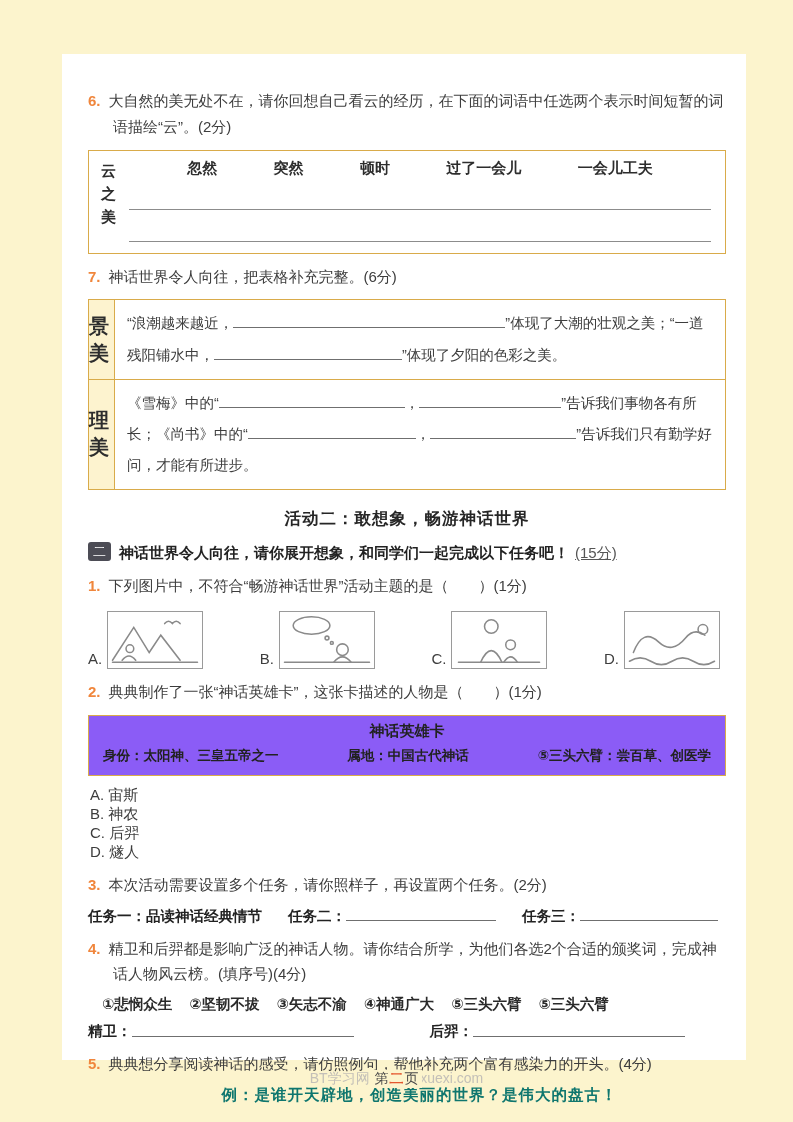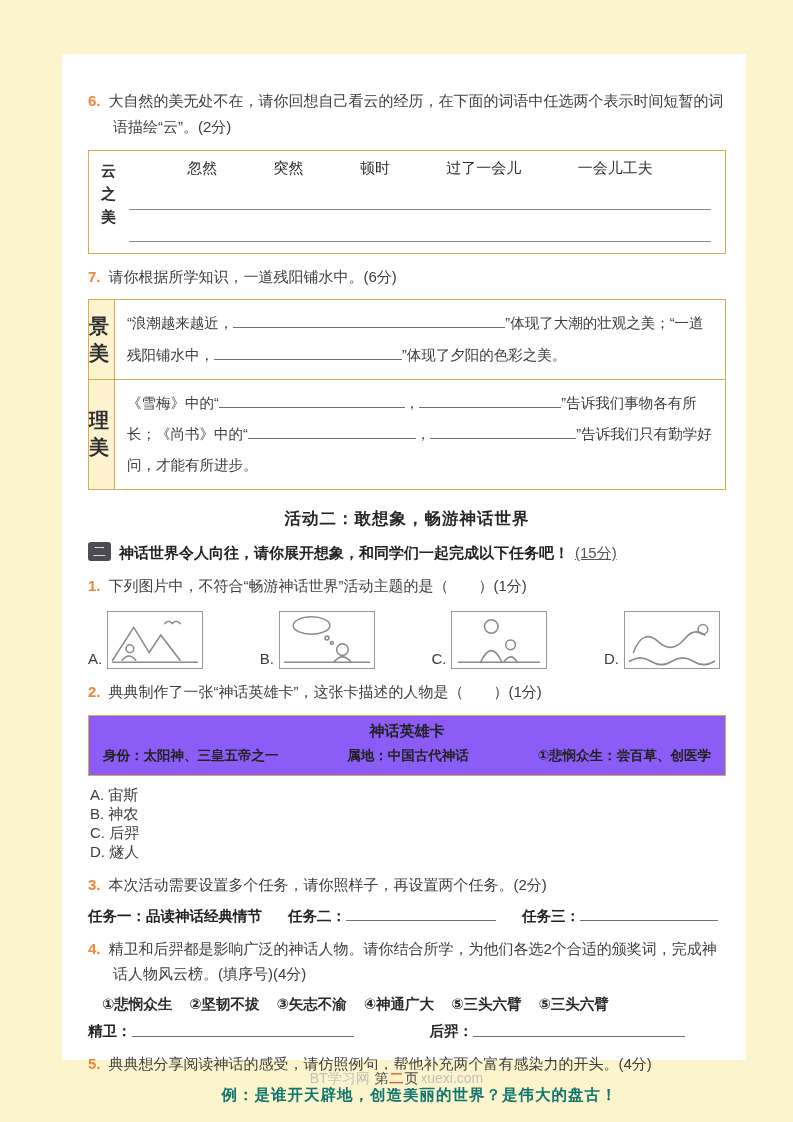--- a/index.html
+++ b/index.html
@@ -33,21 +33,21 @@
     display:flex; background:#fff;
   }
   .cloud-label {
     width:34px; padding:8px 0 0 12px;
     font-weight:bold; color:#2d2d2d; font-size:15px;
     line-height:1.55; word-break:break-all;
   }
   .cloud-body { flex:1; padding:6px 14px 0 6px; }
   .cloud-words {
     display:flex; justify-content:space-around;
-    font-weight:normal; color:#2d2d2d; font-size:15px;
+    font-weight:bold; color:#2d2d2d; font-size:15px;
     padding:2px 30px 0 30px;
   }
   .write-line { height:32px; border-bottom:1px solid #8c8c8c; }
 
   
   .beauty-table {
     margin-top:10px; width:100%;
     border:1.5px solid var(--gold,#d9ab4a);
     background:#fff;
   }
@@ -162,21 +162,21 @@
           <span class="word">顿时</span>
           <span class="word">过了一会儿</span>
           <span class="word">一会儿工夫</span>
         </div>
         <div class="write-line"></div>
         <div class="write-line"></div>
       </div>
     </div>
 
     <div class="question">
-      <span class="qnum">7.</span><span class="qtext">请你根据所学知识，一道残阳铺水中。(6分)</span>
+      <span class="qnum">7.</span><span class="qtext">神话世界令人向往，把表格补充完整。(6分)</span>
     </div>
 
     <div class="beauty-table">
       <div class="bt-row">
         <div class="bt-label">景美</div>
         <div class="bt-content">
           <span>“浪潮越来越近，</span><span class="blank" style="width:272px"></span><span>”体现了大潮的壮观之美；“一道残阳铺水中，</span><span class="blank" style="width:188px"></span><span>”体现了夕阳的色彩之美。</span>
         </div>
       </div>
       <div class="bt-row">
@@ -249,21 +249,21 @@
 
     <div class="question">
       <span class="qnum">2.</span><span class="qtext">典典制作了一张“神话英雄卡”，这张卡描述的人物是（　　）(1分)</span>
     </div>
 
     <div class="hero-card">
       <div class="hero-card-title">神话英雄卡</div>
       <div class="hero-card-fields">
         <span>身份：太阳神、三皇五帝之一</span>
         <span>属地：中国古代神话</span>
-        <span>①悲悯众生：尝百草、创医学</span>
+        <span>⑤三头六臂：尝百草、创医学</span>
       </div>
     </div>
 
     <div class="text-options">
       <span class="t-opt">A. 宙斯</span>
       <span class="t-opt">B. 神农</span>
       <span class="t-opt">C. 后羿</span>
       <span class="t-opt">D. 燧人</span>
     </div>
 

